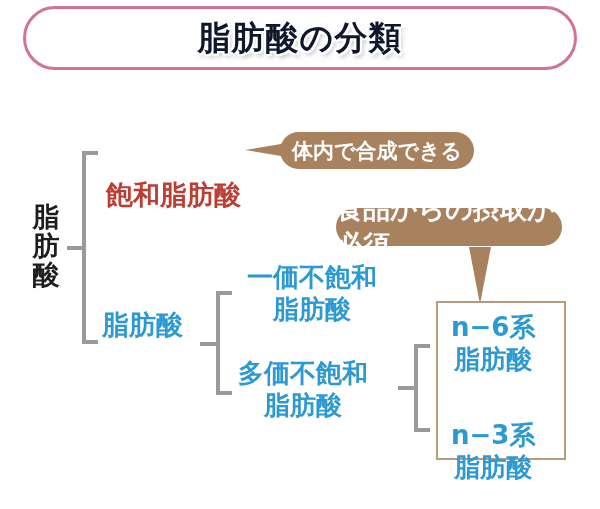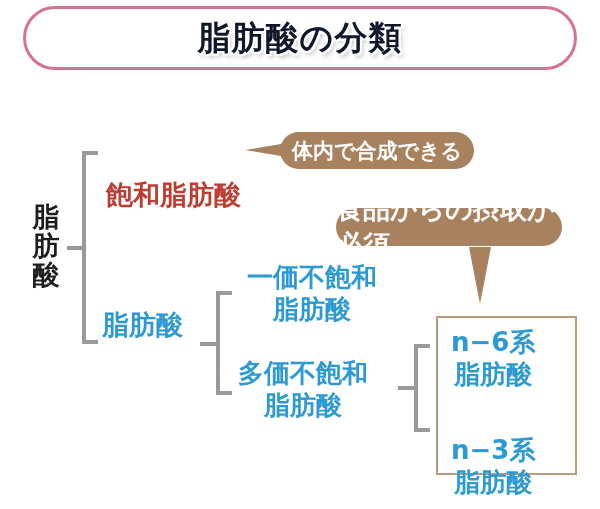--- a/index.html
+++ b/index.html
@@ -47,21 +47,21 @@
     border-top:7px solid transparent;border-bottom:7px solid transparent;
     border-right:42px solid #a8825e;
   }
   .tri-down{
     left:469px;top:247px;
     border-left:11px solid transparent;border-right:11px solid transparent;
     border-top:57px solid #a8825e;
   }
   
   .nbox{
-    position:absolute;left:436px;top:316px;width:141px;height:159px;box-sizing:border-box;
+    position:absolute;left:436px;top:301px;width:130px;height:159px;box-sizing:border-box;
     background:#ffffff;border:2px solid #b79b7d;
   }
   .nbox .lbl{left:13px;}
   .n6{top:8px;}
   .n3{top:92px;margin-top:24px;}
 </style>
 </head>
 <body>
 
 <div class="stage">

